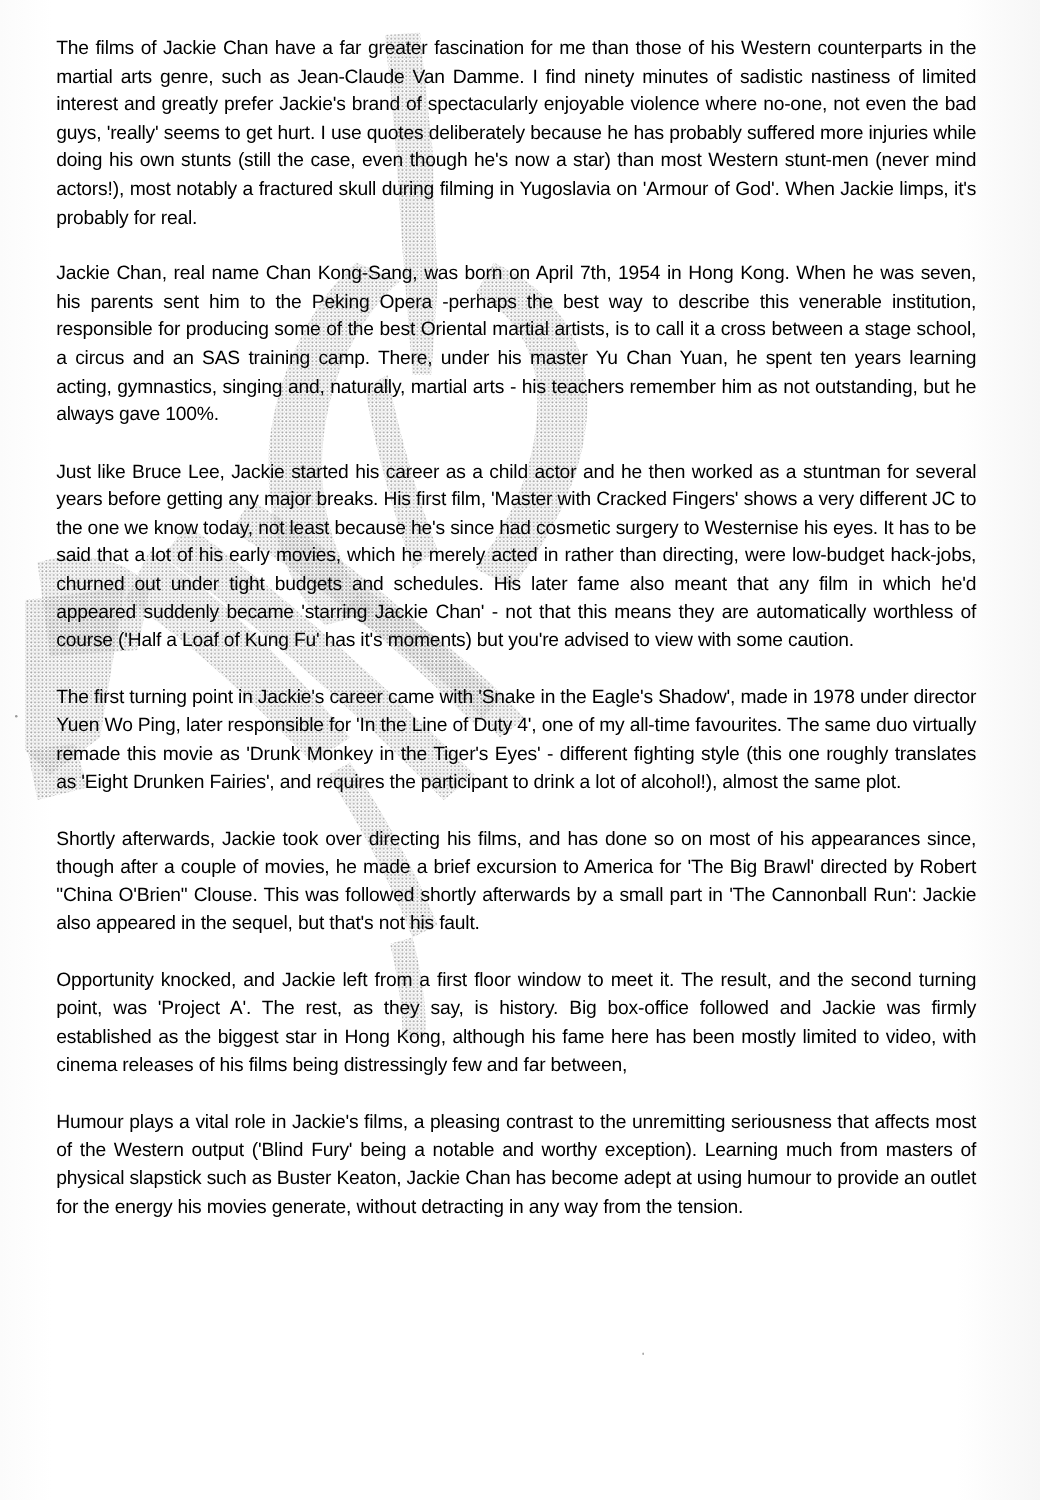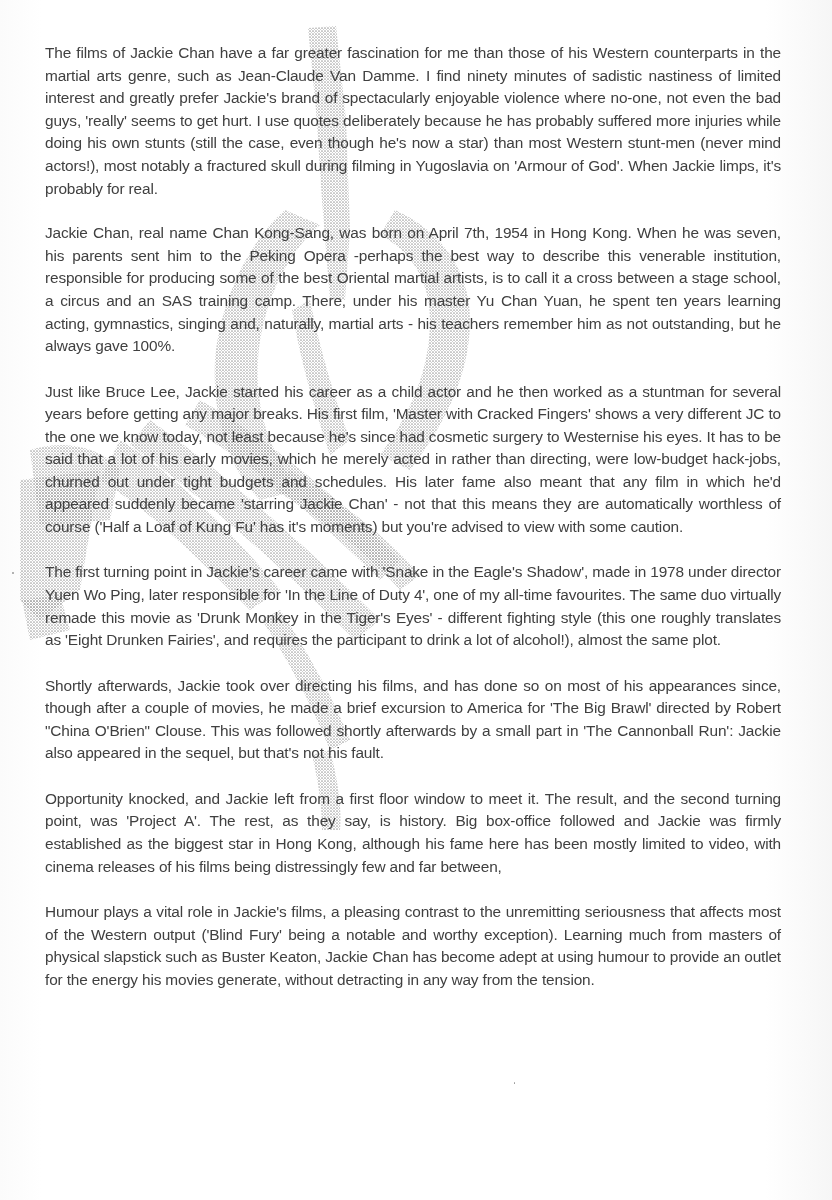--- a/index.html
+++ b/index.html
@@ -19,27 +19,27 @@
       left: 0;
       top: 0;
       width: 832px;
       height: 1200px;
       pointer-events: none;
       z-index: 1;
     }
     .page {
       position: absolute;
       left: 45px;
-      top: 42px;
+      top: 28px;
       width: 736px;
       z-index: 2;
       font-family: "Liberation Sans", sans-serif;
       font-size: 15.4px;
       line-height: 22.6px;
-      color: #404040;
+      color: #000000;
       letter-spacing: -0.15px;
     }
     .para {
       margin: 0 0 22.8px 0;
       text-align: justify;
       text-align-last: left;
     }
     .para.p1 { margin-bottom: 22px; }
     .speck {
       position: absolute;

